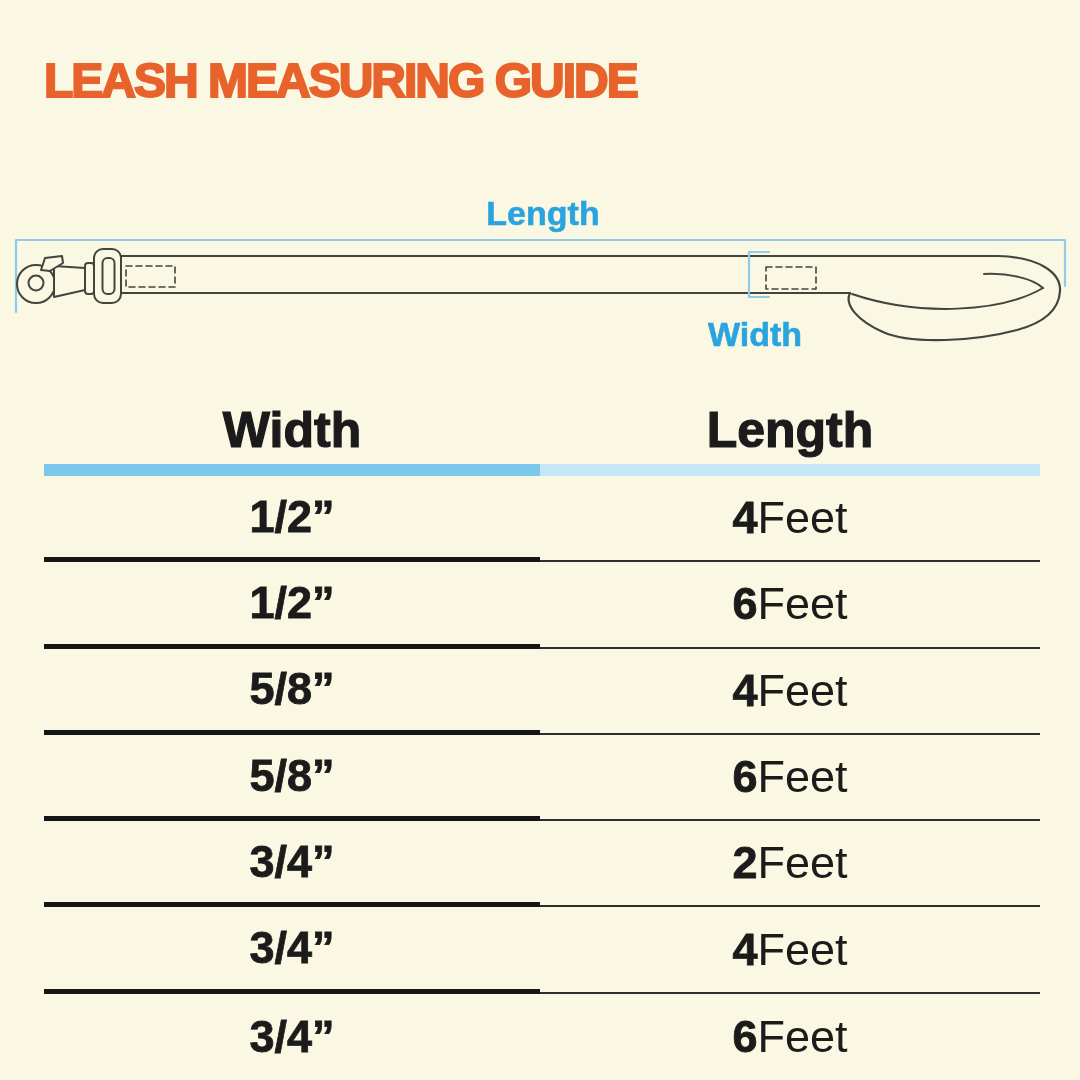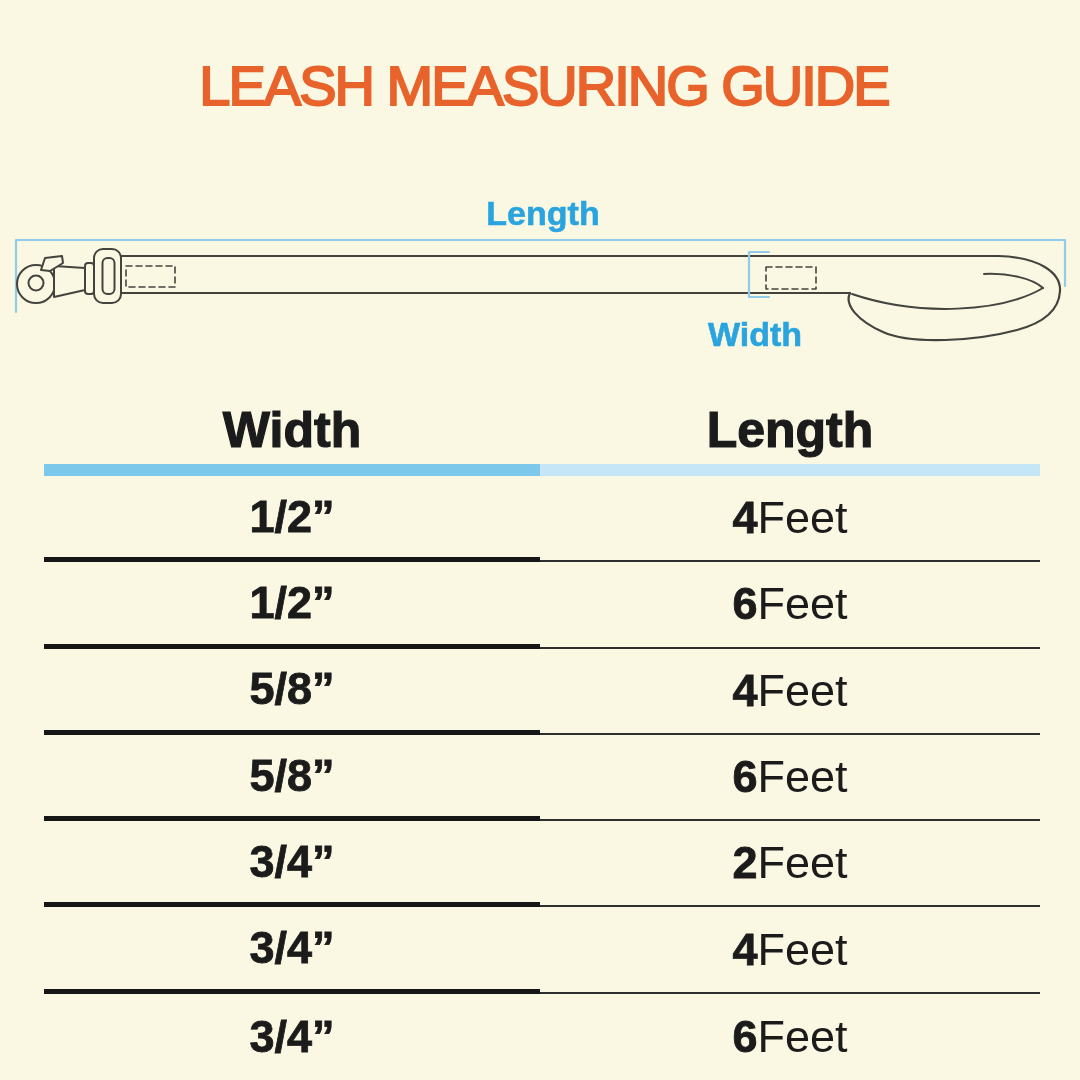--- a/index.html
+++ b/index.html
@@ -14,24 +14,23 @@
     --line-thin:#2E2E2E;
     --leash:#44443E;
   }
   *{margin:0;padding:0;box-sizing:border-box;}
   html,body{width:1080px;height:1080px;overflow:hidden;}
   body{background:var(--bg);font-family:"Liberation Sans",sans-serif;position:relative;}
   .page{position:absolute;inset:0;}
 
   .title{
     position:absolute;left:44px;top:53px;width:1000px;
-    font-size:56px;font-weight:400;letter-spacing:-2px;
+    font-size:48px;font-weight:700;letter-spacing:-2px;
     color:var(--orange);-webkit-text-stroke:2px var(--orange);
     white-space:nowrap;
-    text-align:center;
   }
 
   .diagram-label{
     position:absolute;width:220px;text-align:center;
     font-size:34px;font-weight:700;color:var(--blue);
     -webkit-text-stroke:0.6px var(--blue);
   }
   .length-label{left:433px;top:194px;}
   .width-label{left:645px;top:315px;}
 

